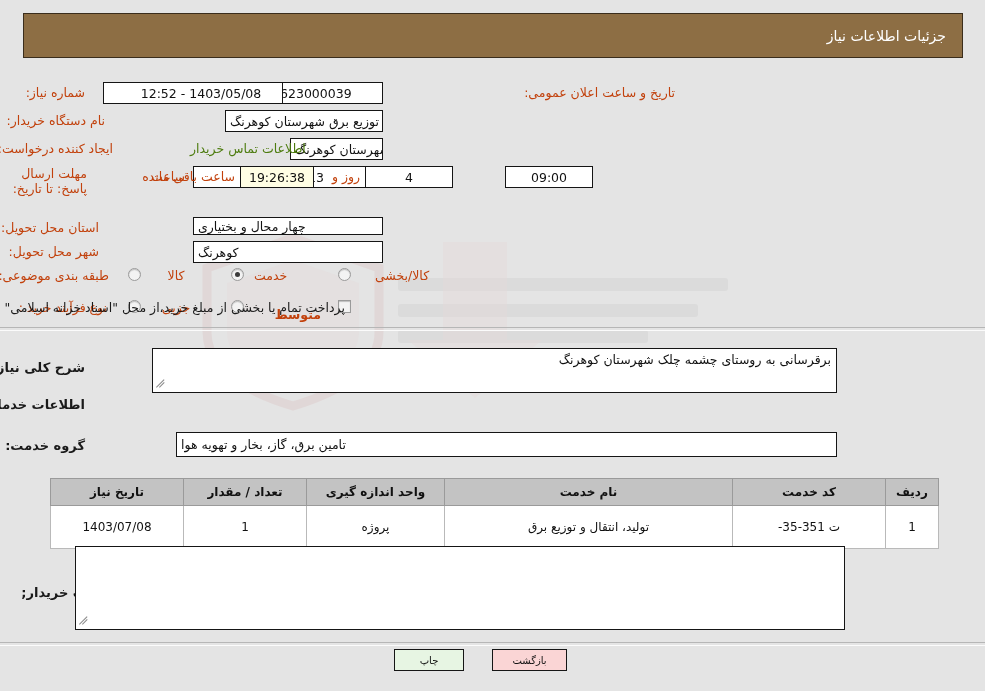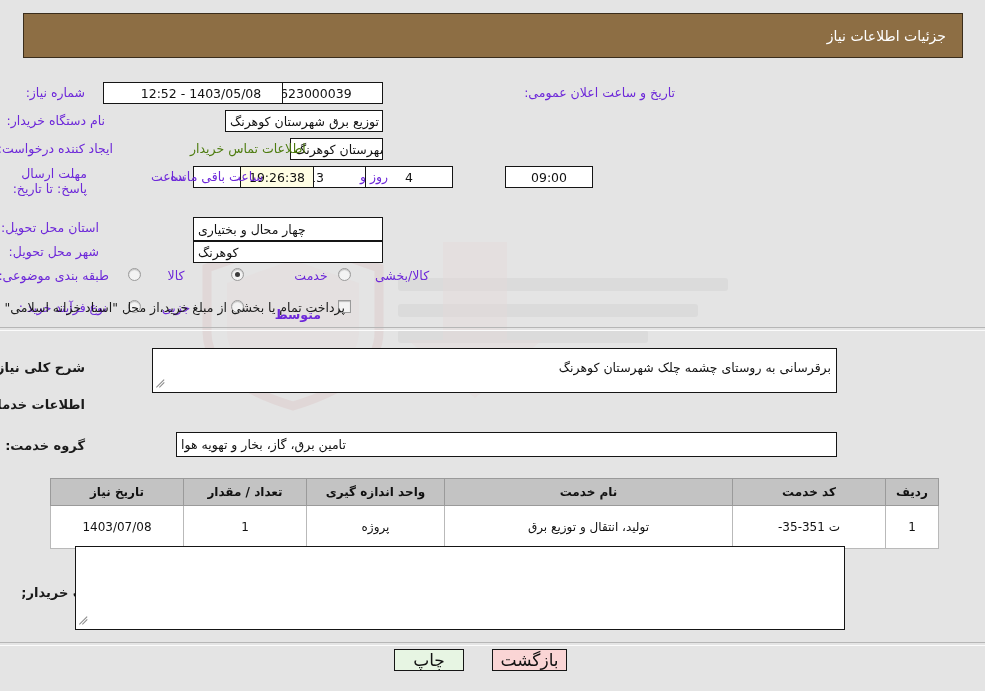--- a/index.html
+++ b/index.html
@@ -49,24 +49,23 @@
     position:absolute;left:0;right:0;height:2px;
     border-top:1px solid #b6b6b6;
     border-bottom:1px solid #fbfbfb;
     z-index:1;
   }
   
   .lbl{
     position:absolute;
     text-align:right;
     white-space:nowrap;
-    color:#6d28d9;
-    font-size:12.5px;
-    z-index:2;
-    margin-left:28px;
+    color:#c2410c;
+    font-size:12.5px;
+    z-index:2;
   }
   .fld{
     position:absolute;
     background:#ffffff;
     border:1px solid #151515;
     box-sizing:border-box;
     font-family:"DejaVu Sans","Liberation Sans",sans-serif;
     font-size:12.5px;
     color:#111;
     display:flex;align-items:center;
@@ -120,21 +119,21 @@
   }
   
   .ta{
     position:absolute;
     background:#fff;
     border:1px solid #151515;
     box-sizing:border-box;
     font-family:"DejaVu Sans","Liberation Sans",sans-serif;
     font-size:12.5px;
     color:#111;
-    padding:11px 5px 0 5px;
+    padding:3px 5px 0 5px;
     text-align:right;
     resize:none;
     overflow:hidden;
     z-index:2;
   }
   .grip{
     position:absolute;
     width:12px;height:12px;
     z-index:4;
     pointer-events:none;
@@ -179,21 +178,21 @@
     color:#111;
     white-space:nowrap;
   }
   
   .btn{
     position:absolute;
     height:22px;
     border:1px solid #151515;
     box-sizing:border-box;
     font-family:"DejaVu Sans","Liberation Sans",sans-serif;
-    font-size:17px;
+    font-size:10px;
     color:#111;
     cursor:pointer;
     display:flex;align-items:center;justify-content:center;
     z-index:3;
   }
   .btn.print{background:#e7f5e3;}
   .btn.back{background:#fad5d5;}
 </style>
 </head>
 <body>
@@ -235,30 +234,30 @@
   <div class="lbl" style="top:166px;right:898px;width:82px;line-height:15px;white-space:normal;text-align:right;">مهلت ارسال پاسخ: تا تاریخ:</div>
   <div class="fld center" style="top:166px;right:602px;width:190px;height:22px;">1403/05/13</div>
   <div class="lbl" style="top:169px;right:800px;left:122px;width:40px;">ساعت</div>
   <div class="fld center" style="top:166px;left:505px;width:88px;height:22px;">09:00</div>
   <div class="fld center" style="top:166px;left:365px;width:88px;height:22px;">4</div>
   <div class="lbl" style="top:169px;left:320px;width:40px;">روز و</div>
   <div class="fld center cream" style="top:166px;left:240px;width:74px;height:22px;">19:26:38</div>
   <div class="lbl" style="top:169px;left:130px;width:105px;">ساعت باقی مانده</div>
 
   <div class="lbl" style="top:220px;right:886px;width:94px;">استان محل تحویل:</div>
-  <div class="fld right" style="top:217px;right:602px;width:190px;height:24px;">چهار محال و بختیاری</div>
+  <div class="fld right" style="top:217px;right:602px;width:190px;height:18px;">چهار محال و بختیاری</div>
 
   <div class="lbl" style="top:244px;right:886px;width:94px;">شهر محل تحویل:</div>
   <div class="fld right" style="top:241px;right:602px;width:190px;height:22px;">کوهرنگ</div>
 
   <div class="lbl" style="top:268px;right:876px;width:104px;">طبقه بندی موضوعی:</div>
   <div class="radio" style="top:268px;right:844px;"></div>
   <div class="lbl" style="top:268px;right:784px;width:50px;text-align:center;">کالا</div>
   <div class="radio on" style="top:268px;right:741px;"></div>
-  <div class="lbl" style="top:268px;right:646px;width:56px;text-align:center;">خدمت</div>
+  <div class="lbl" style="top:268px;right:675px;width:56px;text-align:left;">خدمت</div>
   <div class="radio" style="top:268px;right:634px;"></div>
   <div class="lbl" style="top:268px;right:540px;width:86px;text-align:center;">کالا/بخشی</div>
 
   <div class="lbl" style="top:300px;right:878px;width:102px;">نوع فرآیند خرید :</div>
   <div class="radio" style="top:300px;right:844px;"></div>
   <div class="lbl" style="top:300px;right:784px;width:50px;text-align:center;">جزیی</div>
   <div class="radio" style="top:300px;right:741px;"></div>
   <div class="lbl" style="top:307px;right:664px;width:70px;text-align:right;font-weight:bold;">متوسط</div>
   <div class="chk" style="top:300px;right:634px;"></div>
   <div class="note" style="top:300px;right:640px;left:128px;text-align:right;">پرداخت تمام یا بخشی از مبلغ خرید،از محل "اسناد خزانه اسلامی" خواهد بود.</div>

